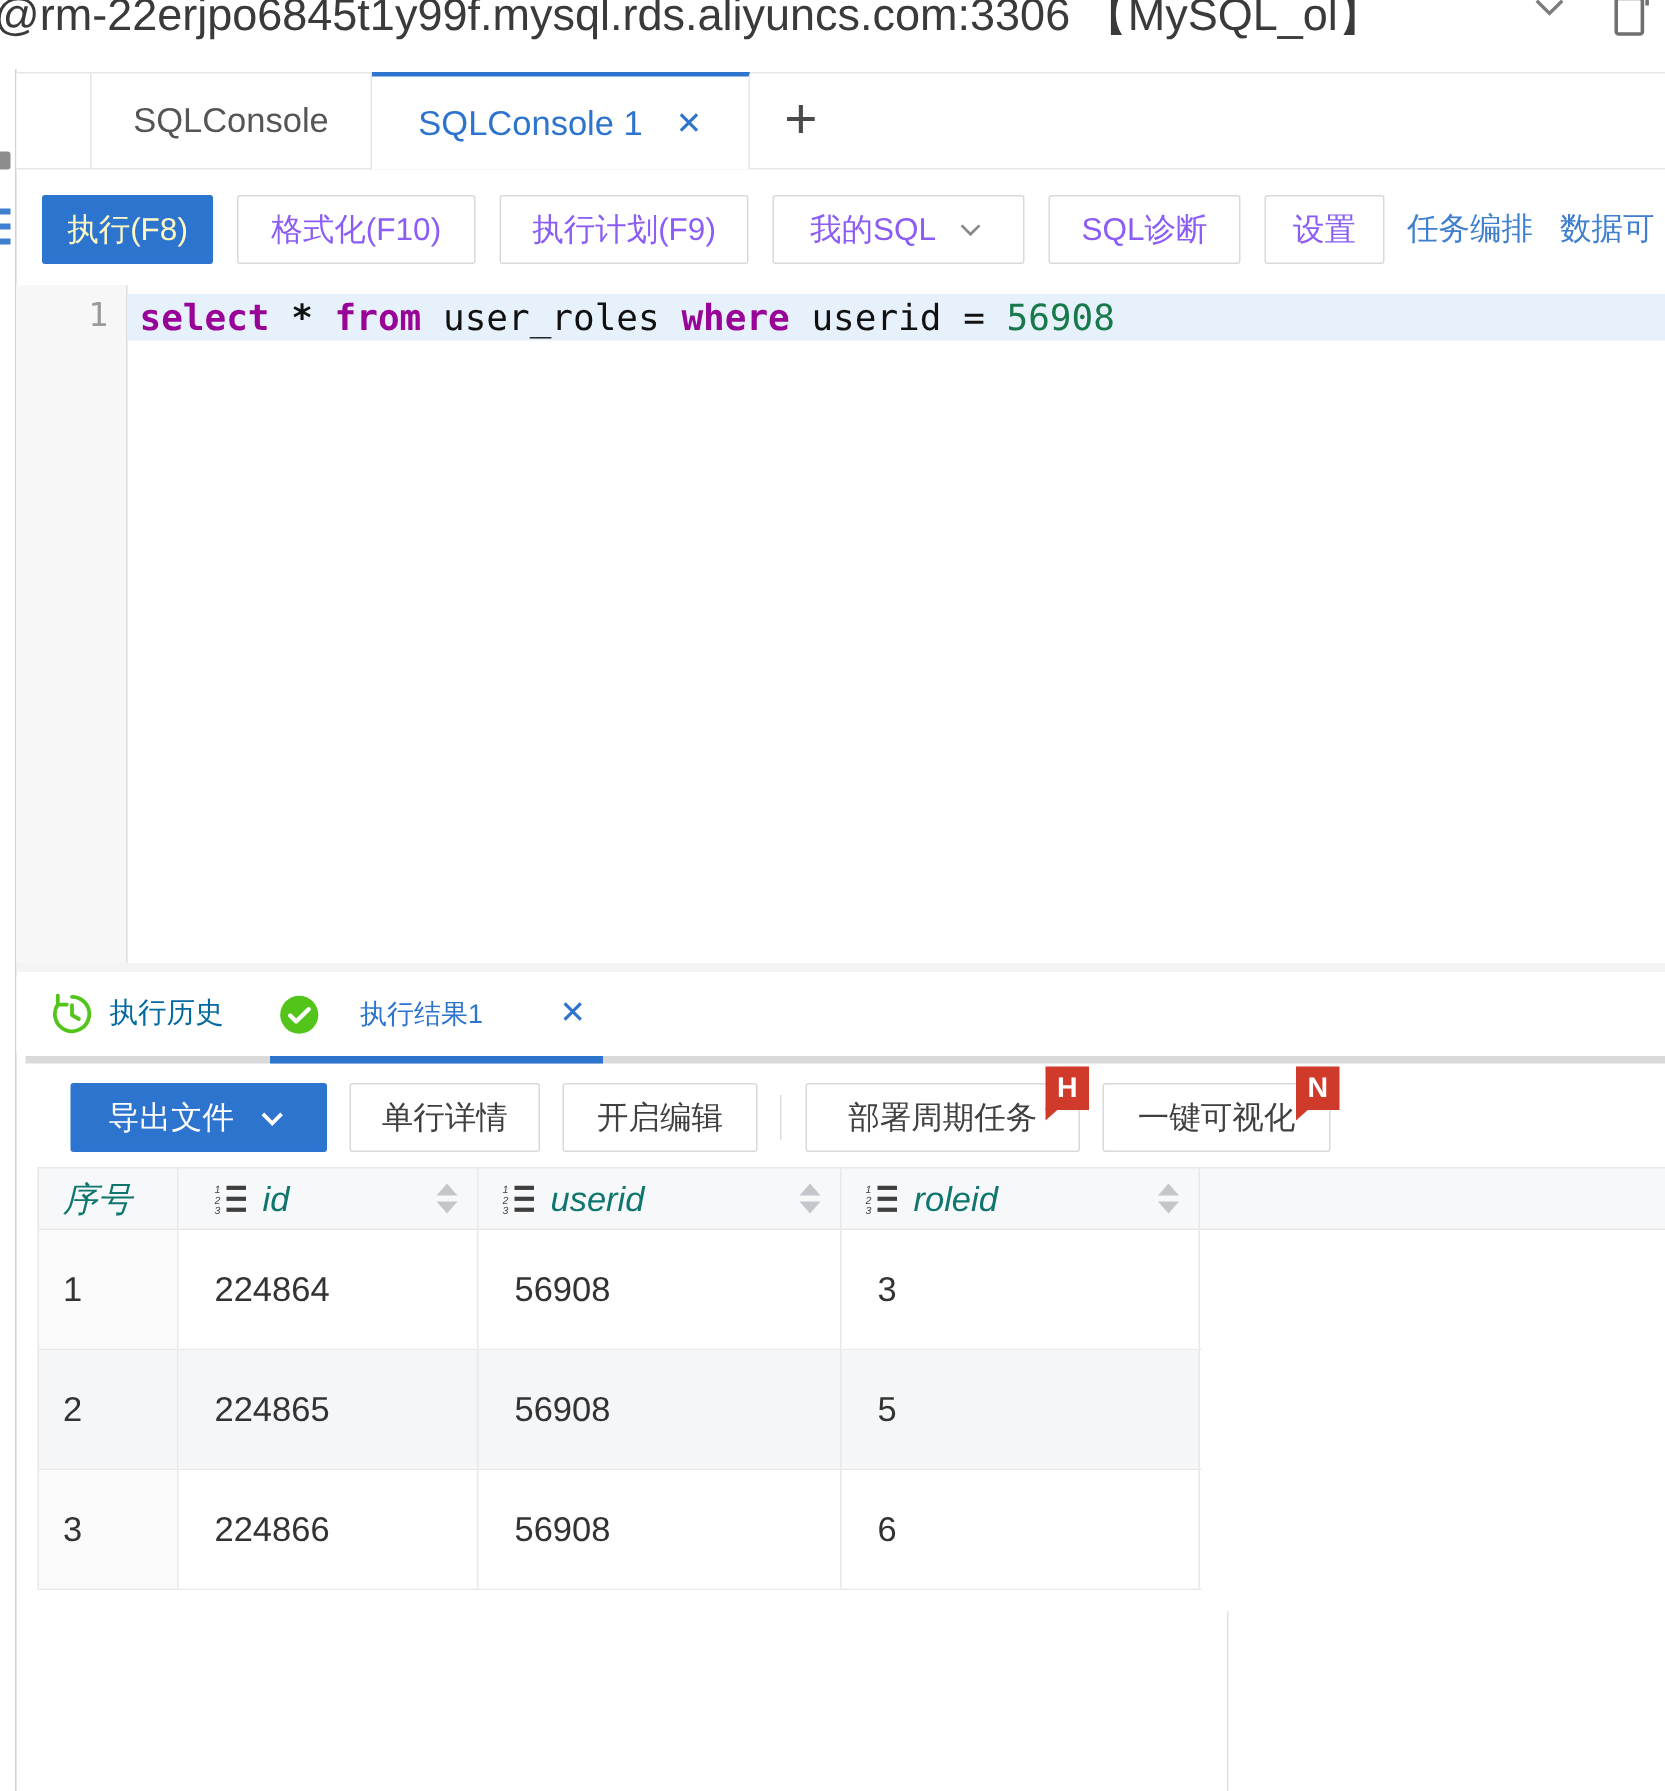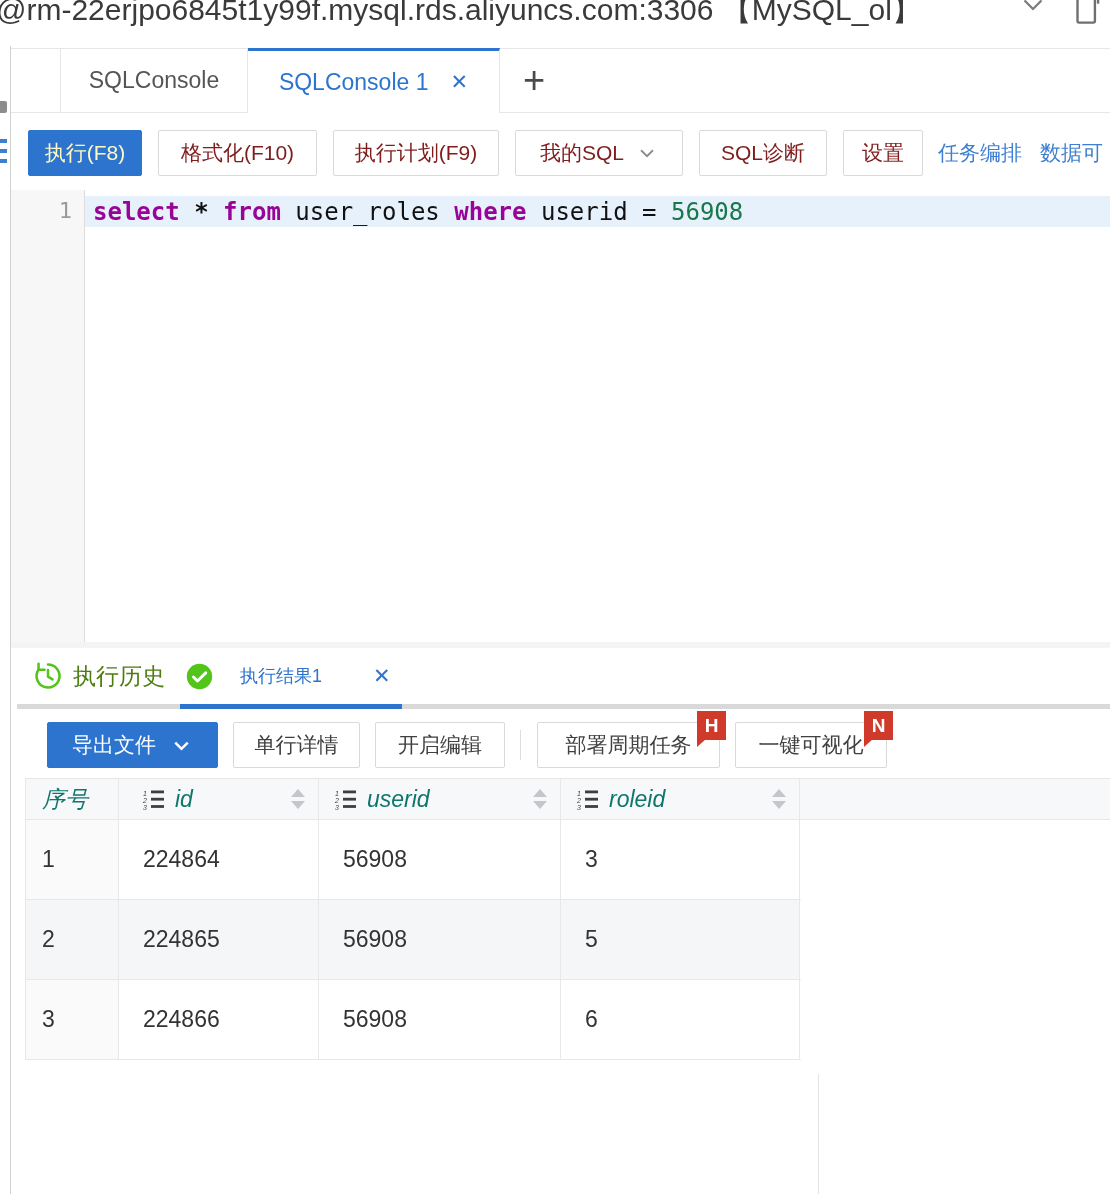--- a/index.html
+++ b/index.html
@@ -30,21 +30,21 @@
   .tab-0{left:49px;top:0;width:188px;height:63px;border-left:1px solid #e6e6e6;border-right:1px solid #e6e6e6;color:#555;}
   .tab-1{left:237px;top:-1px;width:252px;height:65px;border-top:3px solid var(--accent);border-right:1px solid #e6e6e6;
     color:var(--accent);background:#fff;z-index:2;}
   .tab-close{margin-left:22px;font-size:21px;color:var(--accent);}
   .tab-add{position:absolute;left:498px;top:0;width:50px;height:63px;display:flex;align-items:center;justify-content:center;
     font-size:38px;font-weight:300;color:#4a4a4a;cursor:pointer;}
 
   
   .toolbar{position:absolute;top:128px;left:0;right:0;height:52px;}
   .btn{position:absolute;top:2px;height:46px;box-sizing:border-box;display:flex;align-items:center;justify-content:center;
-    font-size:21px;color:#7f1d1d;background:#fff;border:1px solid #d9d9d9;border-radius:2px;cursor:pointer;}
+    font-size:21px;color:#8b5cf6;background:#fff;border:1px solid #d9d9d9;border-radius:2px;cursor:pointer;}
   .btn.primary{background:var(--accent);border-color:var(--accent);color:#fef9c3;}
   .b-run{left:28px;width:114px;}
   .b-format{left:158px;width:159px;}
   .b-plan{left:333px;width:166px;}
   .b-mysql{left:515px;width:168px;}
   .b-diag{left:699px;width:128px;}
   .b-set{left:843px;width:80px;}
   .b-mysql .chev{margin-left:12px;color:#8a8a8a;display:flex;}
   .tool-link{position:absolute;top:0;height:50px;line-height:50px;font-size:21px;color:var(--link);cursor:pointer;white-space:nowrap;}
   .l-task{left:938px;}
@@ -59,21 +59,21 @@
     font-size:24px;white-space:pre;color:#111;}
   .code-line .kw{color:var(--kw);font-weight:bold;}
   .code-line .op{color:#111;font-weight:bold;}
   .code-line .num{color:var(--num);}
   .code-line .pl{color:#111;}
 
   
   .panel-sep{position:absolute;top:642px;left:11px;right:0;height:6px;background:#f3f4f6;}
   .panel-tabs{position:absolute;top:650px;left:11px;right:0;height:52px;background:#fff;}
   .pt-hist-ico{position:absolute;left:21px;top:10px;display:flex;}
-  .pt-hist-label{position:absolute;left:62px;top:0;height:52px;line-height:52px;font-size:23px;color:#4d7c0f;}
+  .pt-hist-label{position:absolute;left:62px;top:0;height:52px;line-height:52px;font-size:19px;color:#0369a1;}
   .pt-check{position:absolute;left:174px;top:12px;display:flex;}
   .pt-result{position:absolute;left:229px;top:0;height:52px;line-height:52px;font-size:18px;color:var(--accent);cursor:pointer;}
   .pt-close{position:absolute;left:362px;top:0;height:52px;line-height:52px;font-size:21px;color:var(--accent);cursor:pointer;}
   .strip-gray{position:absolute;top:704px;left:17px;right:0;height:5px;background:#d9d9d9;}
   .strip-blue{position:absolute;top:704px;left:180px;width:222px;height:5px;background:var(--accent);z-index:2;}
 
   .actions{position:absolute;top:718px;left:11px;right:0;height:54px;}
   .abtn{position:absolute;top:4px;height:46px;box-sizing:border-box;display:flex;align-items:center;justify-content:center;
     font-size:21px;color:#404040;background:#fff;border:1px solid #d9d9d9;border-radius:2px;cursor:pointer;}
   .abtn.primary{background:var(--accent);border-color:var(--accent);color:#fff;}

